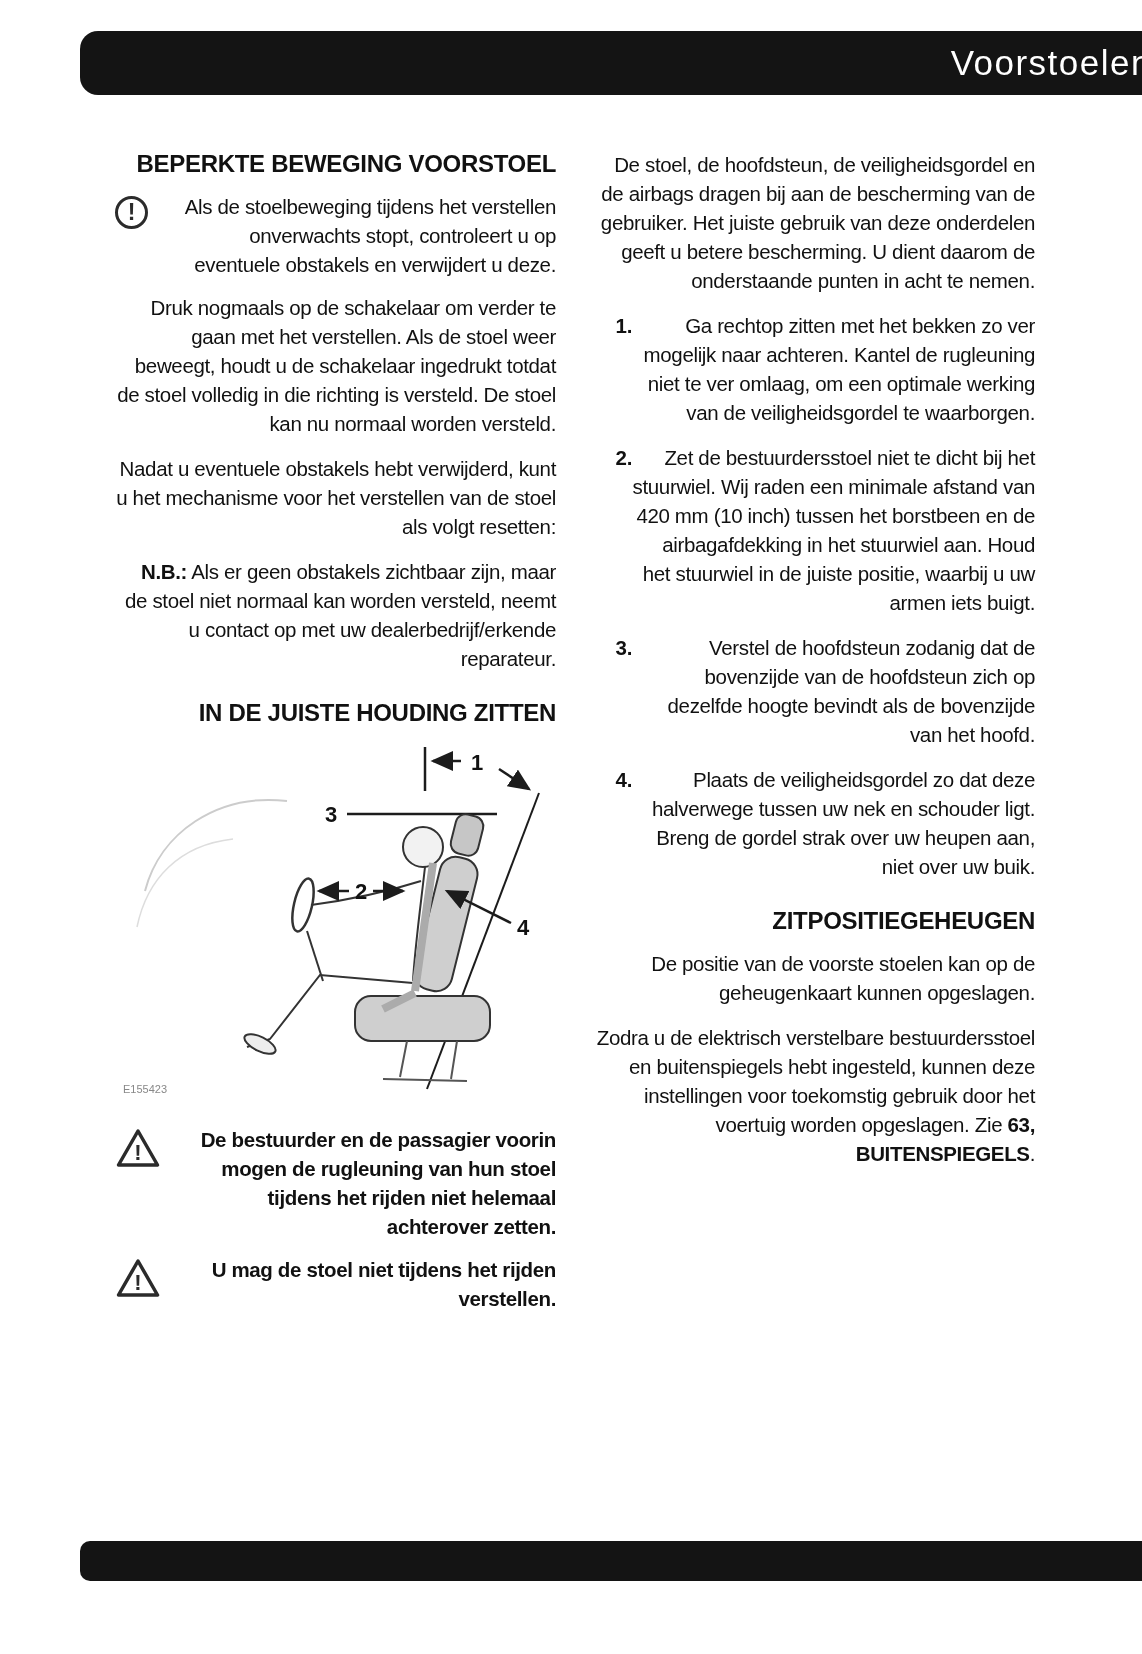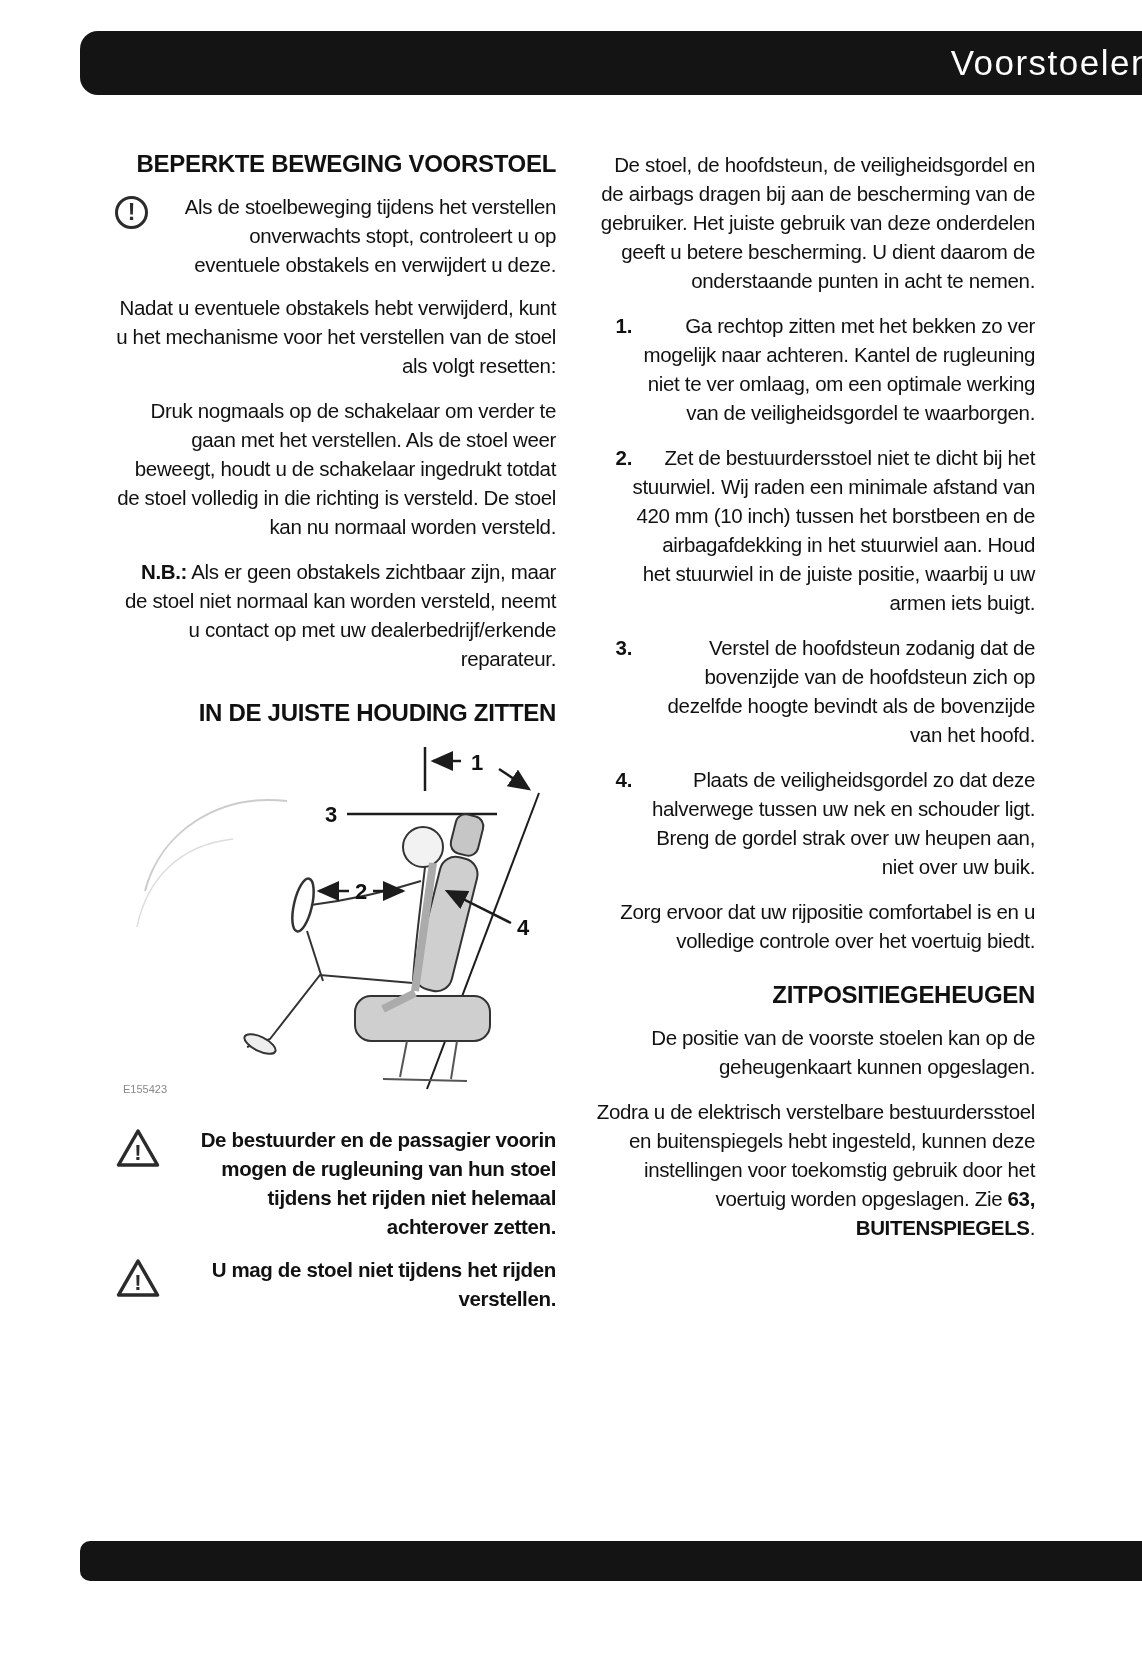--- a/index.html
+++ b/index.html
@@ -152,22 +152,22 @@
 
     <div class="col">
 
       <h2>BEPERKTE BEWEGING VOORSTOEL</h2>
 
       <div class="icon-block">
         <span class="circle-icon">!</span>
         <p>Als de stoelbeweging tijdens het verstellen onverwachts stopt, controleert u op eventuele obstakels en verwijdert u deze.</p>
       </div>
 
+      <p>Druk nogmaals op de schakelaar om verder te gaan met het verstellen. Als de stoel weer beweegt, houdt u de schakelaar ingedrukt totdat de stoel volledig in die richting is versteld. De stoel kan nu normaal worden versteld.</p>
       <p>Nadat u eventuele obstakels hebt verwijderd, kunt u het mechanisme voor het verstellen van de stoel als volgt resetten:</p>
-      <p>Druk nogmaals op de schakelaar om verder te gaan met het verstellen. Als de stoel weer beweegt, houdt u de schakelaar ingedrukt totdat de stoel volledig in die richting is versteld. De stoel kan nu normaal worden versteld.</p>
 
       <p class="note"><span class="nb">N.B.:</span><span> Als er geen obstakels zichtbaar zijn, maar de stoel niet normaal kan worden versteld, neemt u contact op met uw dealerbedrijf/erkende reparateur.</span></p>
 
       <h2 class="second">IN DE JUISTE HOUDING ZITTEN</h2>
 
       <div class="figure">
         <svg width="445" height="358" viewBox="0 0 445 358">
           <defs>
             <marker id="ah" markerWidth="10" markerHeight="10" refX="8" refY="4" orient="auto">
               <path d="M0,0 L9,4 L0,8 Z" fill="#1c1c1c"></path>
@@ -248,21 +248,20 @@
         <div class="li">
           <span class="num">3.</span>
           <span class="txt">Verstel de hoofdsteun zodanig dat de bovenzijde van de hoofdsteun zich op dezelfde hoogte bevindt als de bovenzijde van het hoofd.</span>
         </div>
         <div class="li">
           <span class="num">4.</span>
           <span class="txt">Plaats de veiligheidsgordel zo dat deze halverwege tussen uw nek en schouder ligt. Breng de gordel strak over uw heupen aan, niet over uw buik.</span>
         </div>
       </div>
 
-      <p>Zorg ervoor dat uw rijpositie comfortabel is en u volledige controle over het voertuig biedt.</p>
 
       <h2 class="second">ZITPOSITIEGEHEUGEN</h2>
 
       <p>De positie van de voorste stoelen kan op de geheugenkaart kunnen opgeslagen.</p>
 
       <p><span>Zodra u de elektrisch verstelbare bestuurdersstoel en buitenspiegels hebt ingesteld, kunnen deze instellingen voor toekomstig gebruik door het voertuig worden opgeslagen. Zie </span><span class="bold-inline">63, BUITENSPIEGELS</span><span>.</span></p>
 
     </div>
   </div>
 

